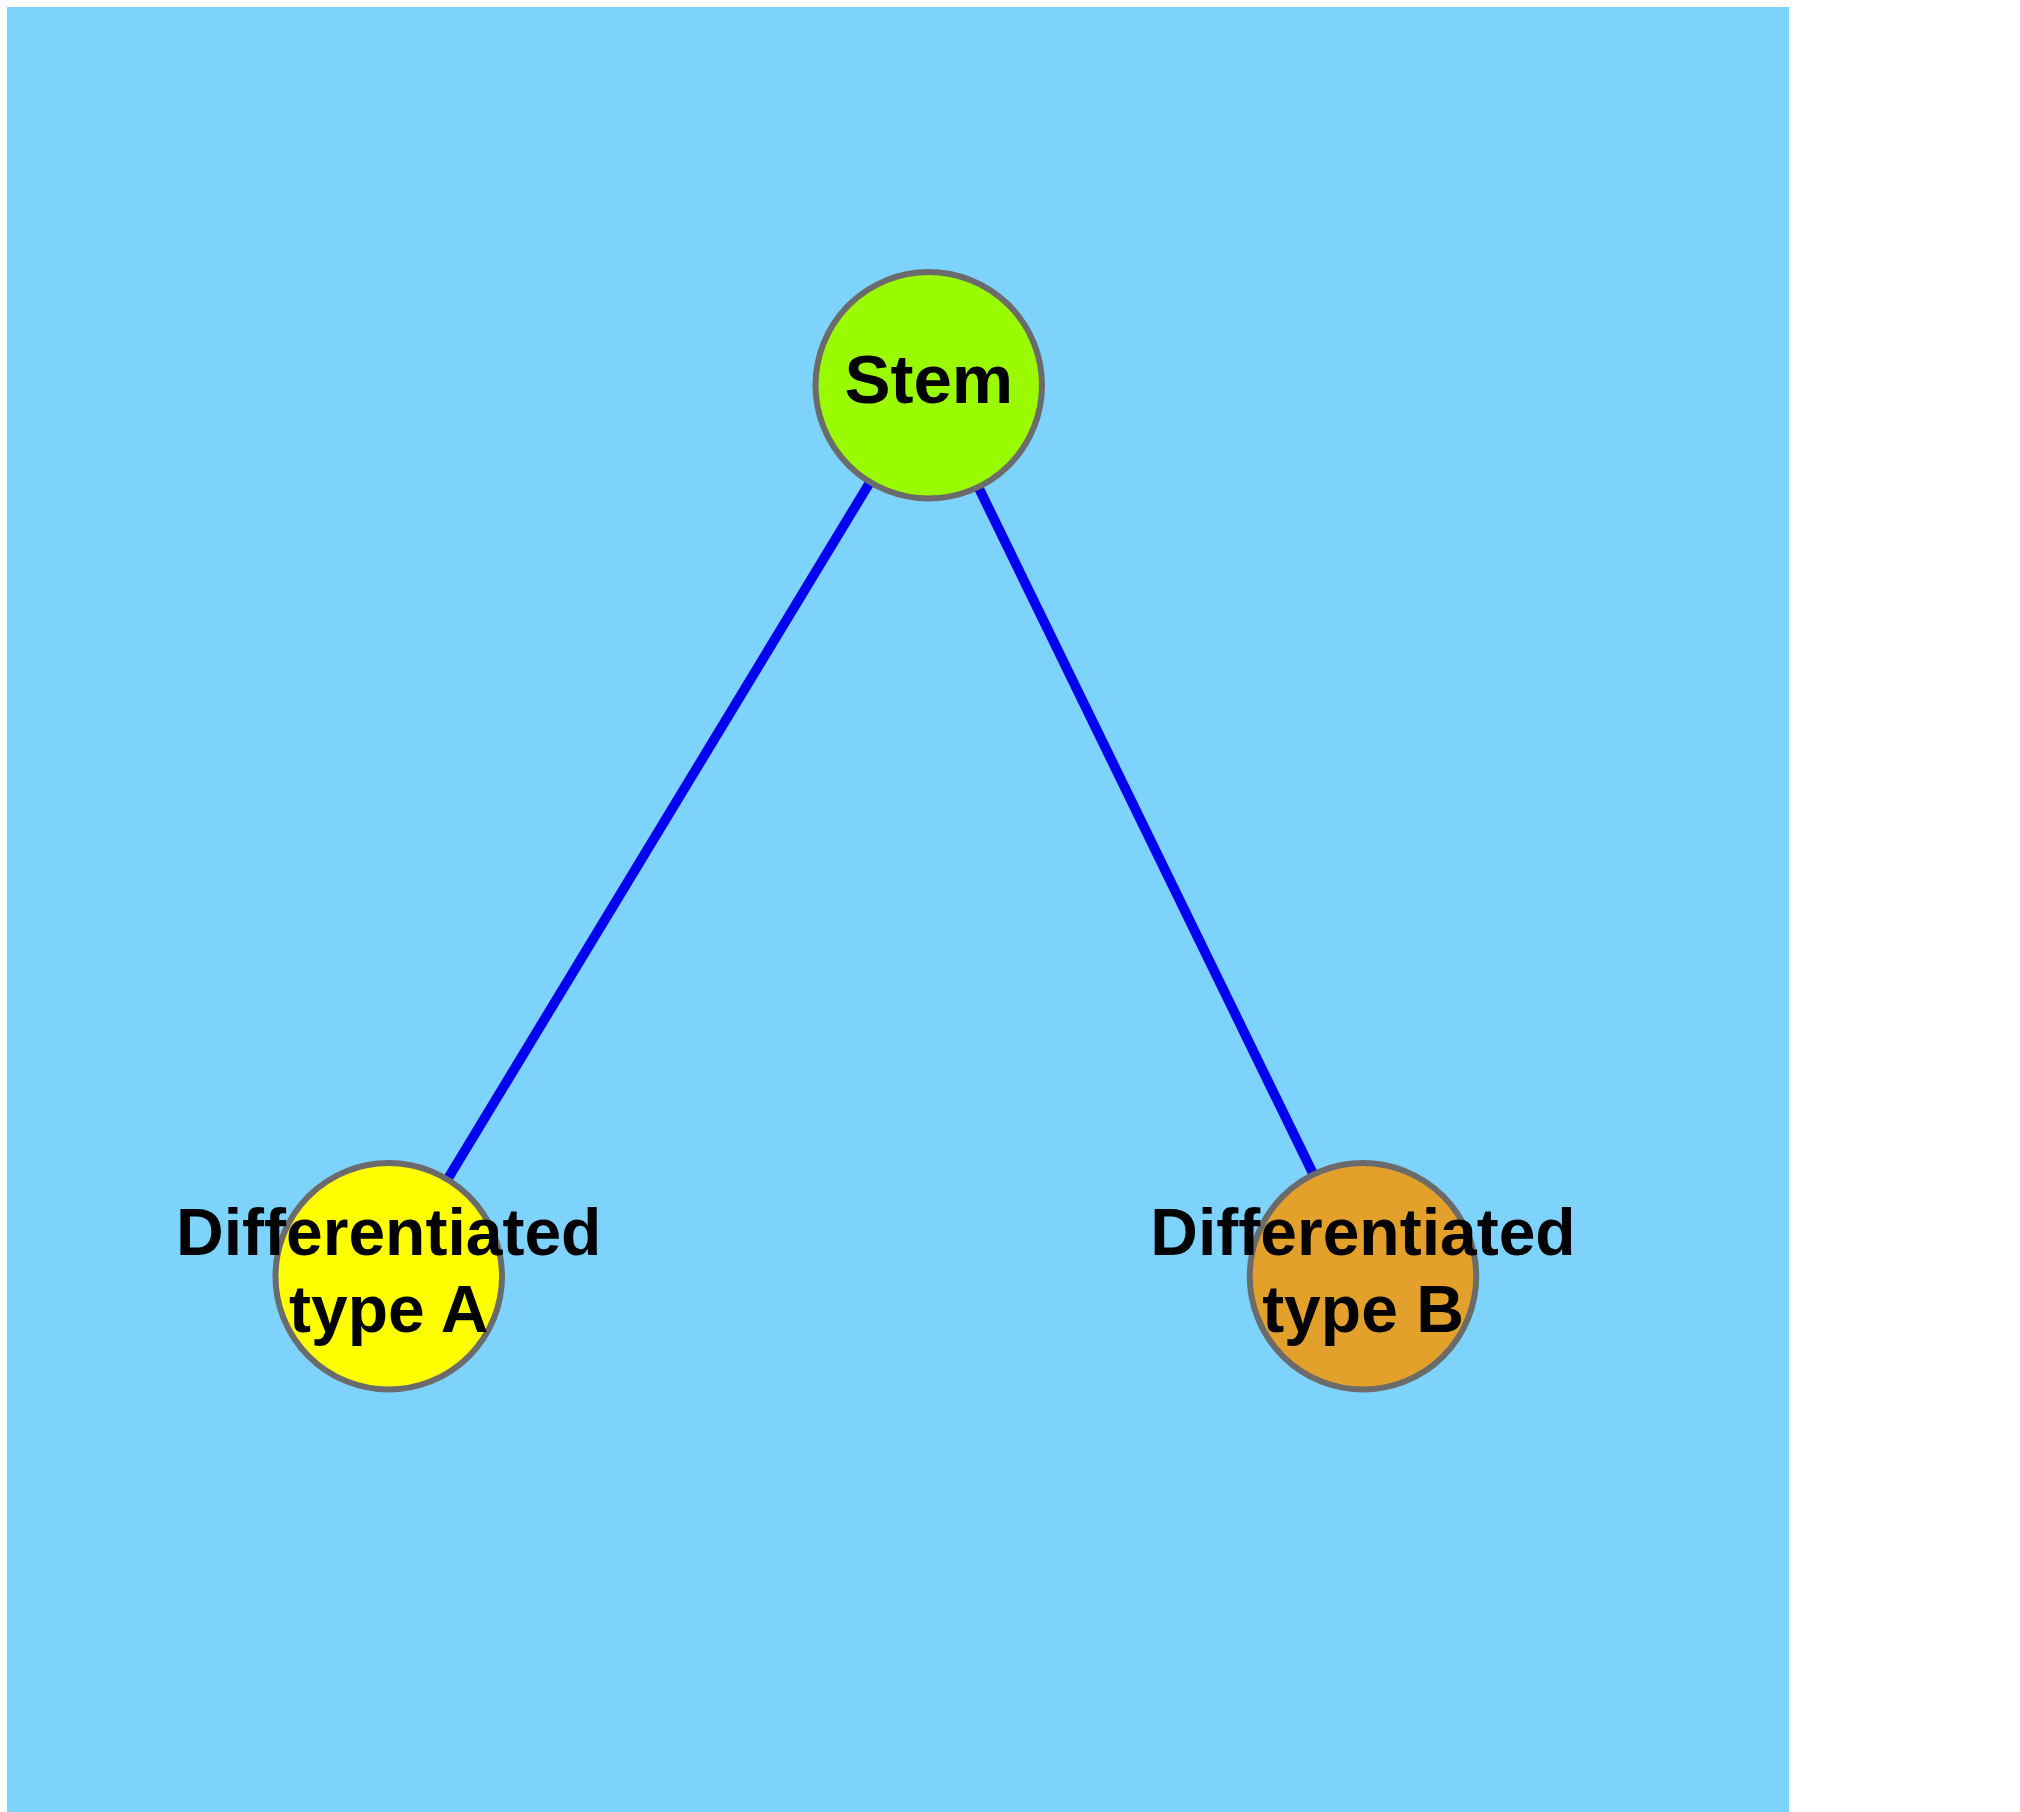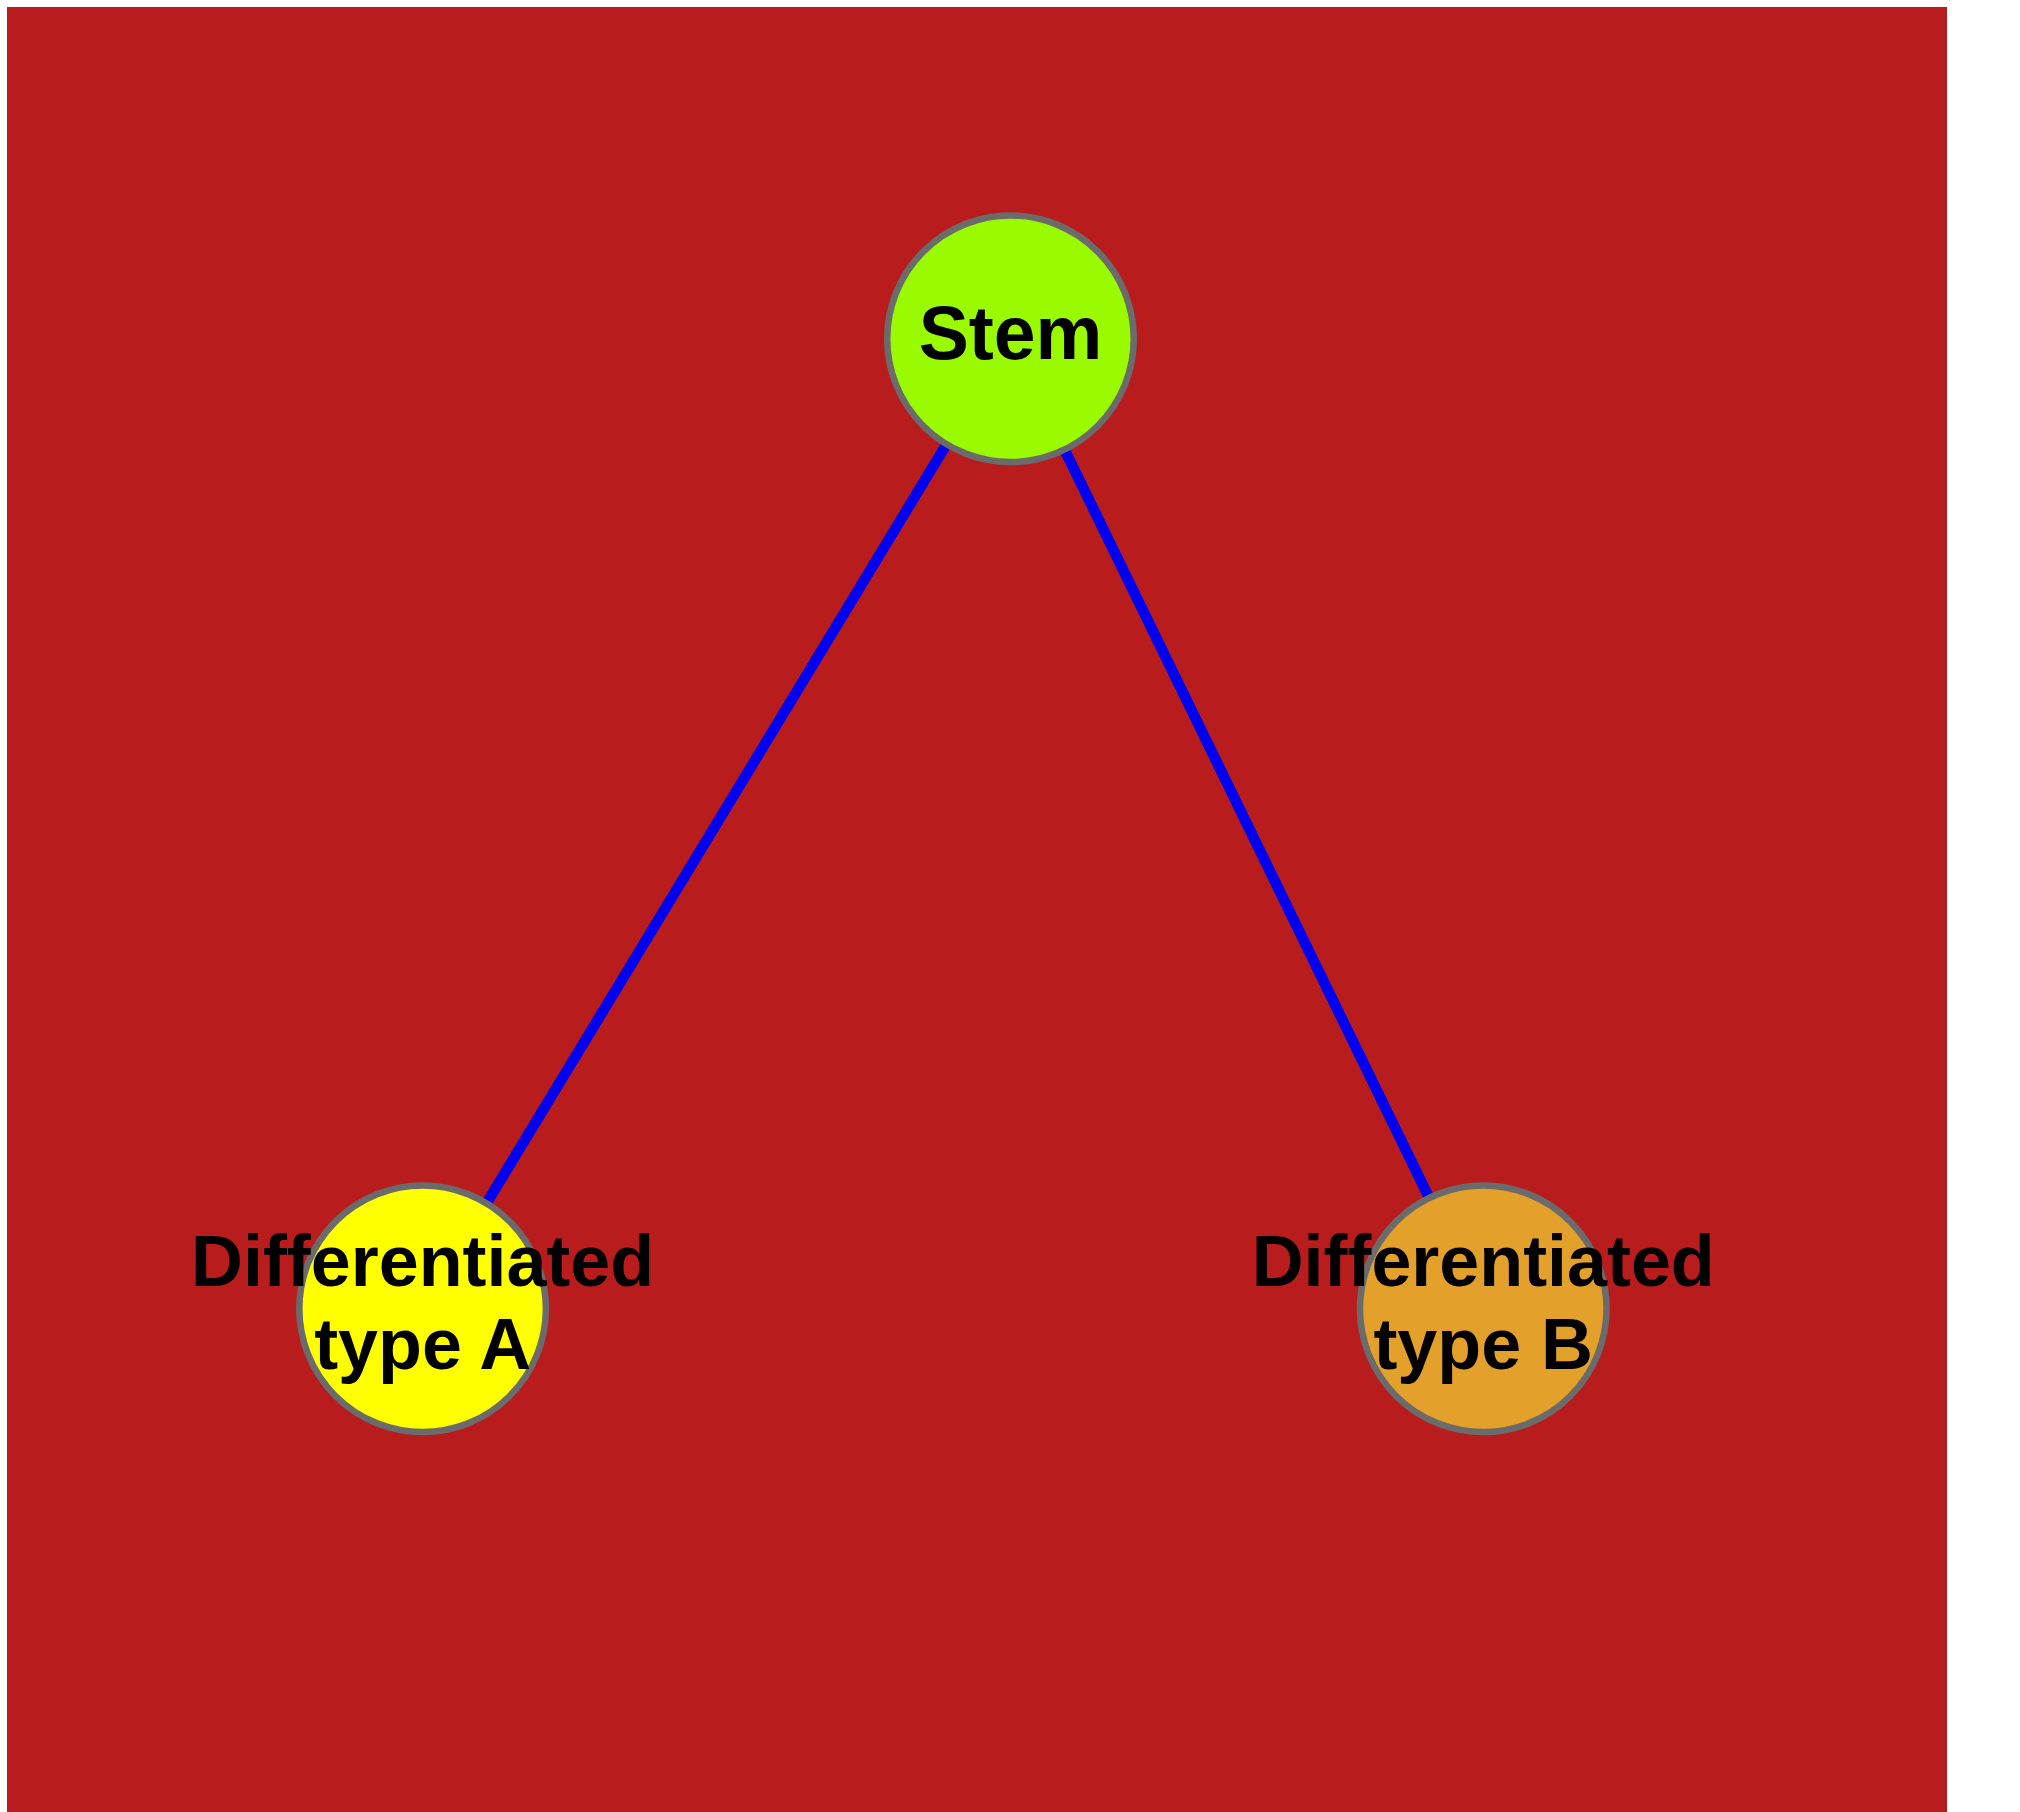--- a/index.html
+++ b/index.html
@@ -15,23 +15,23 @@
     position: relative;
     width: 2021px;
     height: 1812px;
     background: #ffffff;
     overflow: hidden;
   }
   #plot-area {
     position: absolute;
     left: 6.8px;
     top: 6.8px;
-    width: 1940px;
+    width: 1782px;
     height: 1805px;
-    background: #b91c1c;
+    background: #7dd3fc;
     overflow: hidden;
   }
   #graph-svg {
     position: absolute;
     left: 0;
     top: 0;
     width: 100%;
     height: 100%;
     display: block;
   }

